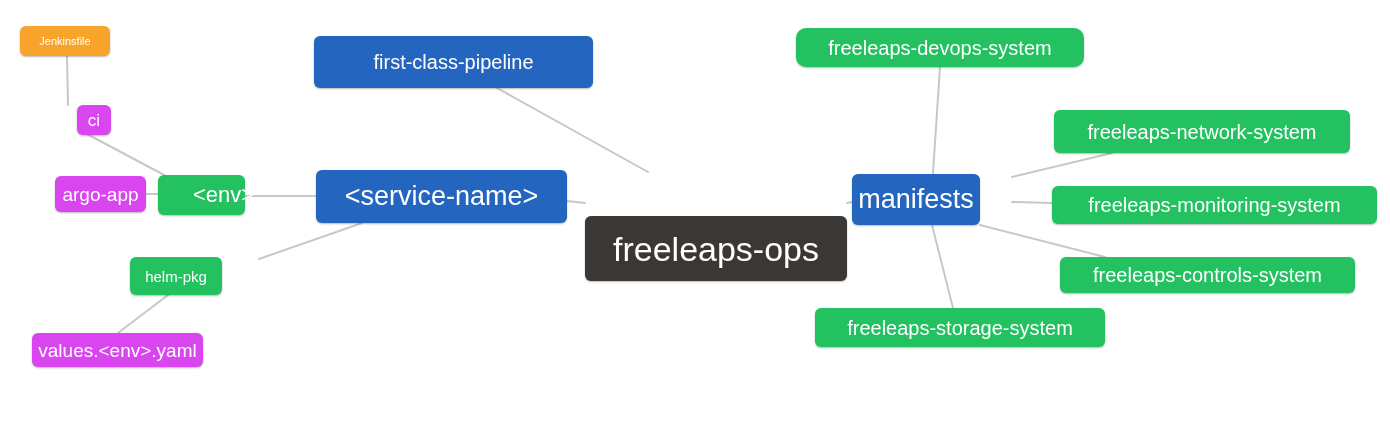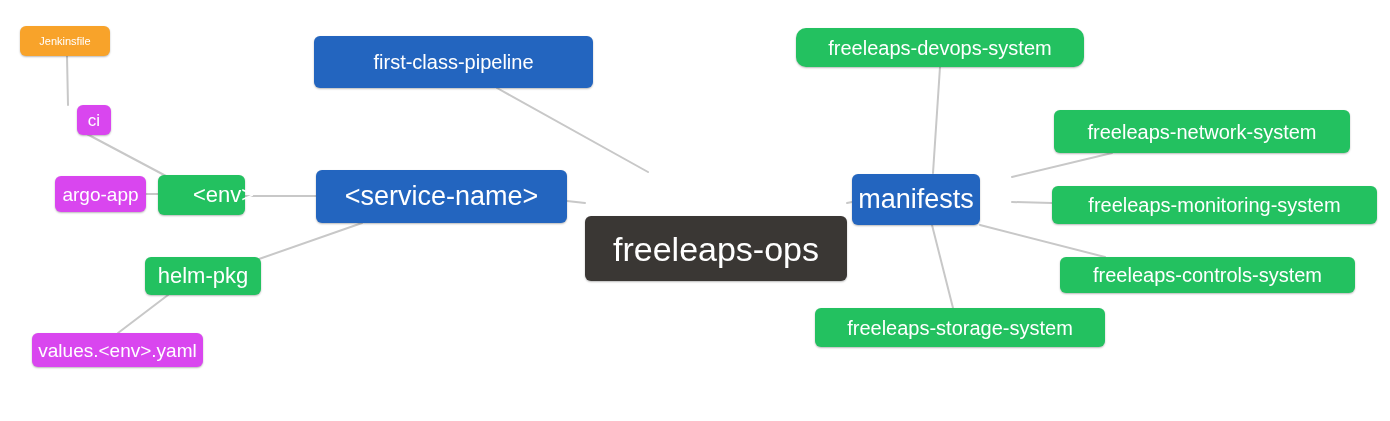--- a/index.html
+++ b/index.html
@@ -69,21 +69,21 @@
   </svg>
 
   <div class="node orange" style="left:20px; top:26px; width:90px; height:30px; font-size:11px;">Jenkinsfile</div>
 
   <div class="node red" style="left:53px; top:105px; width:34px; height:30px; font-size:17px;">ci</div>
 
   <div class="node red" style="left:31px; top:176px; width:91px; height:36px; font-size:19px;">argo-app</div>
 
   <div class="node green" style="left:158px; top:175px; width:87px; height:40px; font-size:22px;padding-left:44px;">&lt;env&gt;</div>
 
-  <div class="node green" style="left:145px; top:257px; width:116px; height:38px; font-size:22px;">helm-pkg</div>
+  <div class="node green" style="left:130px; top:257px; width:92px; height:38px; font-size:15px;">helm-pkg</div>
 
   <div class="node red" style="left:8px; top:333px; width:171px; height:34px; font-size:19px;">values.&lt;env&gt;.yaml</div>
 
   <div class="node blue" style="left:314px; top:36px; width:279px; height:52px; font-size:20px;">first-class-pipeline</div>
 
   <div class="node blue" style="left:316px; top:170px; width:251px; height:53px; font-size:27px;">&lt;service-name&gt;</div>
 
   <div class="node dark" style="left:585px; top:172px; width:262px; height:65px; font-size:34px;margin-top:44px;">freeleaps-ops</div>
 
   <div class="node blue" style="left:852px; top:174px; width:128px; height:51px; font-size:27px;">manifests</div>

